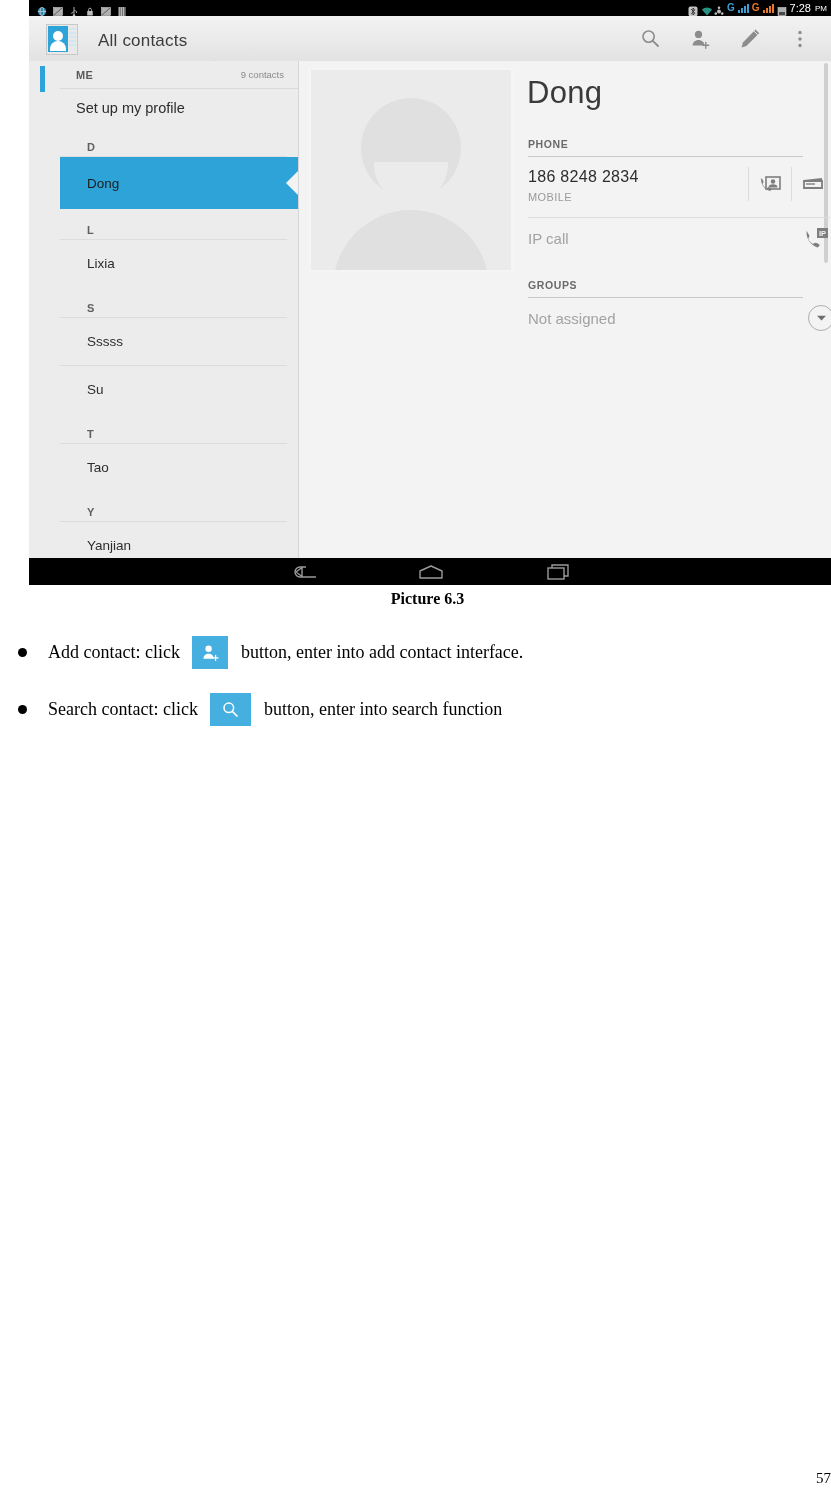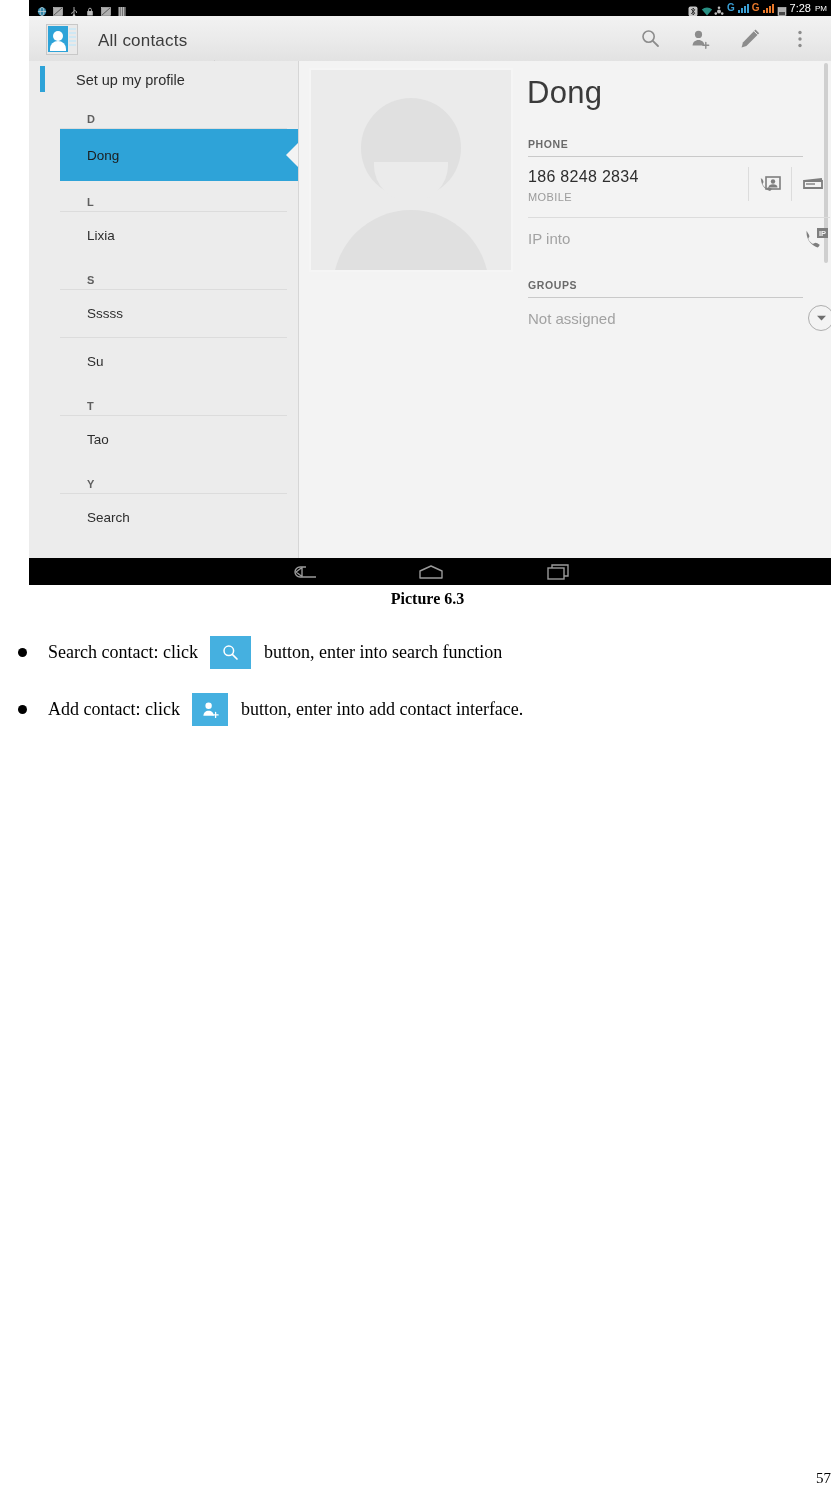--- a/index.html
+++ b/index.html
@@ -341,20 +341,24 @@
       </div>
     </div>
   </div>
 
   <div class="content">
 
     <div class="listpane">
       <div class="blue-tab"></div>
       <div class="list-inner">
 
+        <div class="me-row">
+          <span class="me-label">ME</span>
+          <span class="me-count">9 contacts</span>
+        </div>
 
         <div class="profile-row">
           <span>Set up my profile</span>
         </div>
 
         <div class="sec-row">
           <span>D</span>
         </div>
 
         <div class="name-row selected">
@@ -388,21 +392,21 @@
 
         <div class="name-row">
           <span>Tao</span>
         </div>
 
         <div class="sec-row">
           <span>Y</span>
         </div>
 
         <div class="name-row">
-          <span>Search</span>
+          <span>Yanjian</span>
         </div>
 
       </div>
     </div>
 
     <div class="detailpane">
       <div class="scrollbar"></div>
 
       <div class="avatar">
         <div class="head"></div>
@@ -432,21 +436,21 @@
             <svg width="24" height="18" viewBox="0 0 24 18">
               <path d="M3 6 L21 6 L21 13 L3 13 Z" fill="none" stroke="#7e7e7e" stroke-width="1.8"></path>
               <path d="M3 6 L21 4" stroke="#7e7e7e" stroke-width="2"></path>
               <path d="M5 9 L14 9" stroke="#7e7e7e" stroke-width="1.4"></path>
             </svg>
           </div>
         </div>
       </div>
 
       <div class="ipcall-row">
-        <div class="ipcall-label">IP into</div>
+        <div class="ipcall-label">IP call</div>
         <div class="ipcall-ico">
           <svg width="24" height="22" viewBox="0 0 24 22">
             <path d="M1.5 5c0 8 5 13.5 11 15.5 1.2-0.6 2-1.5 2.2-2.7-1.7-1.2-3.2-2-4.2-2-0.9 0-1.5 1-2.2 1-1.7 0-5-3.7-5-5.3 0-0.8 1.1-1.2 1.1-2.2 0-1-0.9-2.4-2-4.1C1.2 3 2.1 3.8 1.5 5Z" fill="#7e7e7e"></path>
             <rect x="12" y="1" width="11" height="10" fill="#7e7e7e"></rect>
             <text x="17.5" y="9" font-family="Liberation Sans, sans-serif" font-size="7.5" font-weight="bold" fill="#f3f3f3" text-anchor="middle">IP</text>
           </svg>
         </div>
       </div>
 
       <div class="sec-head groups">GROUPS</div>
@@ -479,41 +483,41 @@
           <rect x="3" y="5" width="16" height="11" fill="none" stroke="#9a9a9a" stroke-width="1.4"></rect>
           <path d="M7 5 V2 H23 V13 H19" fill="none" stroke="#9a9a9a" stroke-width="1.4"></path>
         </svg>
     </div>
   </div>
 </div>
 
 <div class="caption">Picture 6.3</div>
 
 <div class="bullet-list">
-
-  <div class="bullet">
-    <span class="dot"></span>
-    <span class="txt">Search contact: click </span>
-    <span class="inline-btn">
-      <svg width="17" height="17" viewBox="0 0 17 17">
-          <circle cx="6.8" cy="6.8" r="4.8" fill="none" stroke="#ffffff" stroke-width="1.5"></circle>
-          <path d="M10.3 10.3 L15 15" stroke="#ffffff" stroke-width="1.7" stroke-linecap="round"></path>
-        </svg>
-    </span>
-    <span class="txt"> button, enter into search function</span>
-  </div>
 
   <div class="bullet">
     <span class="dot"></span>
     <span class="txt">Add contact: click </span>
     <span class="inline-btn small">
       <svg width="19" height="18" viewBox="0 0 19 18">
           <circle cx="7.6" cy="4.8" r="3.2" fill="#ffffff"></circle>
           <path d="M2.4 14.8c0-3 2.3-5 5.2-5s5.2 2 5.2 5Z" fill="#ffffff"></path>
           <path d="M14.6 11.4 V16.4 M12.1 13.9 H17.1" stroke="#ffffff" stroke-width="1.3" stroke-linecap="round"></path>
         </svg>
     </span>
     <span class="txt"> button, enter into add contact interface.</span>
   </div>
 
+  <div class="bullet">
+    <span class="dot"></span>
+    <span class="txt">Search contact: click </span>
+    <span class="inline-btn">
+      <svg width="17" height="17" viewBox="0 0 17 17">
+          <circle cx="6.8" cy="6.8" r="4.8" fill="none" stroke="#ffffff" stroke-width="1.5"></circle>
+          <path d="M10.3 10.3 L15 15" stroke="#ffffff" stroke-width="1.7" stroke-linecap="round"></path>
+        </svg>
+    </span>
+    <span class="txt"> button, enter into search function</span>
+  </div>
+
 </div>
 
 <div class="pagenum">57</div>
 
 </body></html>

